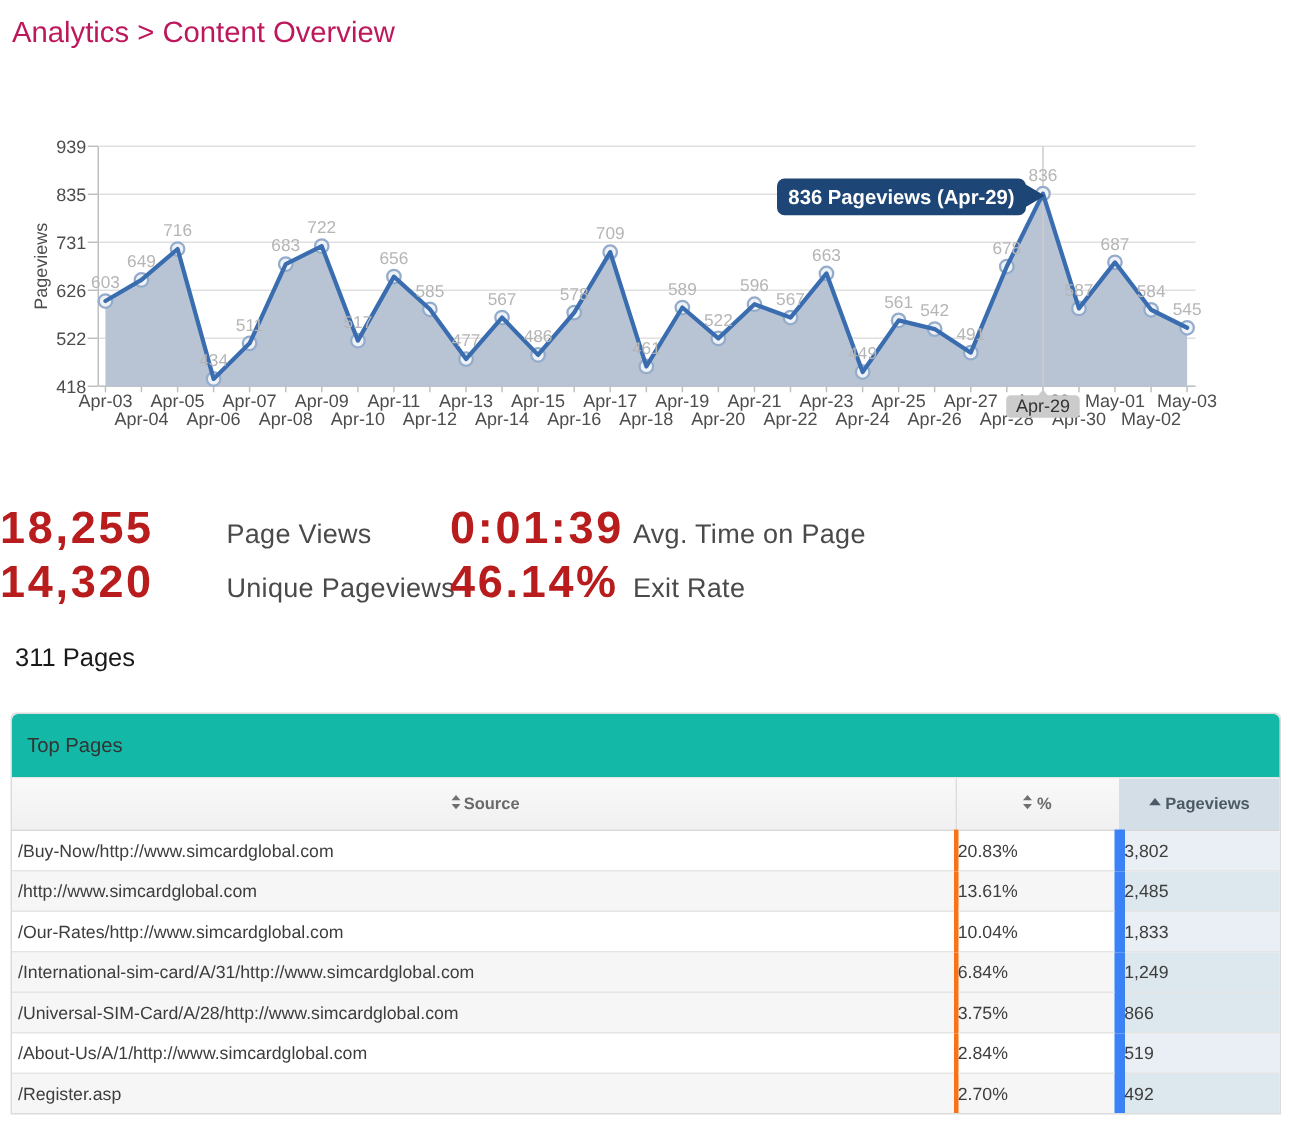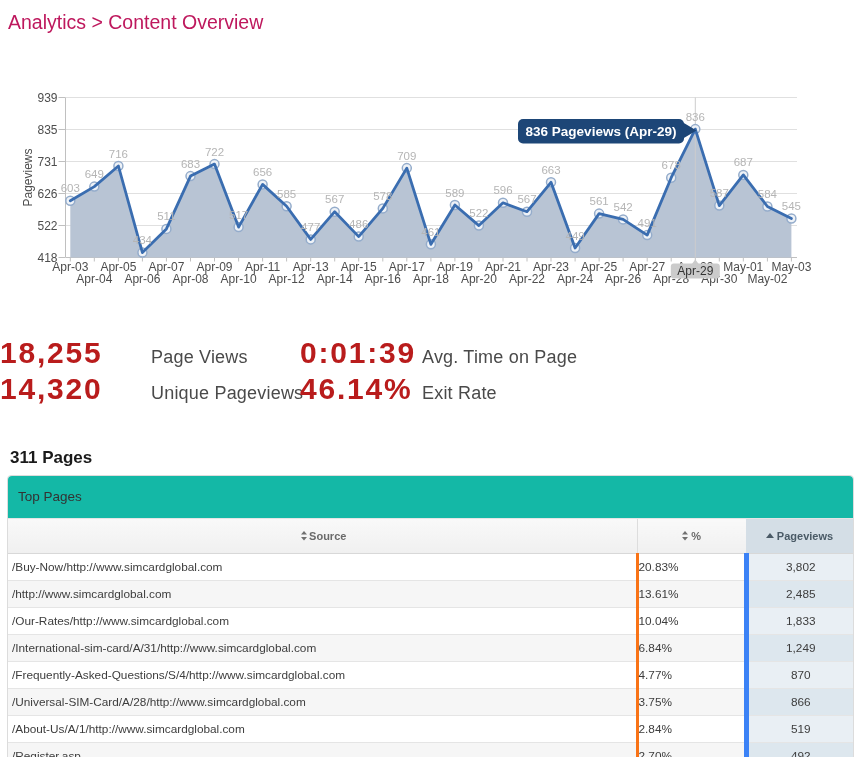--- a/index.html
+++ b/index.html
@@ -1,31 +1,31 @@
 <!DOCTYPE html>
 <html><head><meta charset="utf-8">
 <style>
 html,body{margin:0;padding:0;background:#fff;width:860px;height:757px;overflow:hidden;font-family:"Liberation Sans",sans-serif}
 #wrap{position:relative;width:860px;height:757px;overflow:hidden}
 .hd{position:absolute;left:8px;top:11px;font-size:19.5px;color:#be185d}
 .statline{position:absolute;white-space:nowrap}
 .num{display:inline-block;font-weight:bold;font-size:30px;color:#b91c1c;letter-spacing:1.8px}
 .lbl{font-size:18px;color:#4a4a4a;margin-left:5px;letter-spacing:0.2px}
-.pgs{position:absolute;left:10px;top:448px;font-size:17px;font-weight:bold;color:#1a1a1a}
+.pgs{position:absolute;left:10px;top:429px;font-size:17px;font-weight:normal;color:#1a1a1a}
 #panel{position:absolute;left:7px;top:475px;width:845px;border:1px solid #dcdcdc;border-radius:4px 4px 0 0;background:#fff}
 #panel .bar{height:42px;line-height:42px;padding-left:10px;font-size:13.5px;color:#333;background:#14b8a6;border-bottom:1px solid #e5e5e5;border-radius:4px 4px 0 0}
 table{border-collapse:collapse;table-layout:fixed;width:100%;font-size:11.8px;color:#3d3d3d}
 col.c1{width:629px} col.c2{width:109px}
 th{height:34px;background:linear-gradient(#f9f9f9,#f0f0f0);font-size:11px;color:#6a6a6a;font-weight:bold;text-align:center;padding:0;border-bottom:1px solid #d8d8d8}
 th.pvh{background:#d4dee6;color:#4a5a66;text-align:center}
 th.pcth{text-align:center;border-left:1px solid #ddd}
 td{height:26px;padding:0;border-top:1px solid #e5e5e5}
 td.src{padding-left:4px}
 td.pct{text-align:left;border-left:3px solid #f97316}
-td.pv{text-align:center;border-left:5px solid #3b82f6}
+td.pv{border-left:7px solid #3b82f6}
 tr.odd td{background:#fff}
 tr.even td{background:#f6f6f6}
 tr.odd td.pv{background:#e9eff4}
 tr.even td.pv{background:#dde7ee}
 </style></head>
 <body>
 <div id="wrap">
 <div class="hd">Analytics &gt; Content Overview</div>
 <svg width="860" height="300" viewBox="0 0 860 300" style="position:absolute;left:0;top:0">
 <style>
@@ -230,25 +230,20 @@
 <tr class="odd">
             <td class="src">/Our-Rates/http://www.simcardglobal.com</td>
             <td class="pct">10.04%</td>
             <td class="pv">1,833</td>
           </tr>
 <tr class="even">
             <td class="src">/International-sim-card/A/31/http://www.simcardglobal.com</td>
             <td class="pct">6.84%</td>
             <td class="pv">1,249</td>
           </tr>
-<tr class="odd">
-            <td class="src">/Frequently-Asked-Questions/S/4/http://www.simcardglobal.com</td>
-            <td class="pct">4.77%</td>
-            <td class="pv">870</td>
-          </tr>
 <tr class="even">
             <td class="src">/Universal-SIM-Card/A/28/http://www.simcardglobal.com</td>
             <td class="pct">3.75%</td>
             <td class="pv">866</td>
           </tr>
 <tr class="odd">
             <td class="src">/About-Us/A/1/http://www.simcardglobal.com</td>
             <td class="pct">2.84%</td>
             <td class="pv">519</td>
           </tr>

